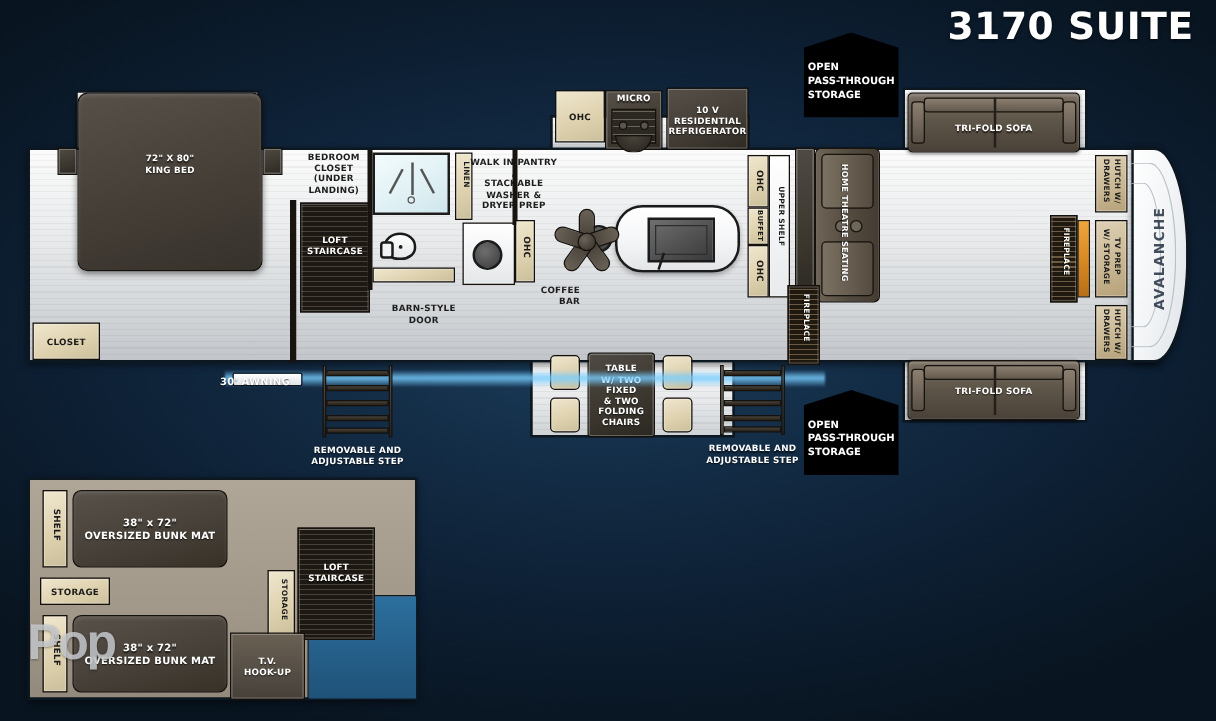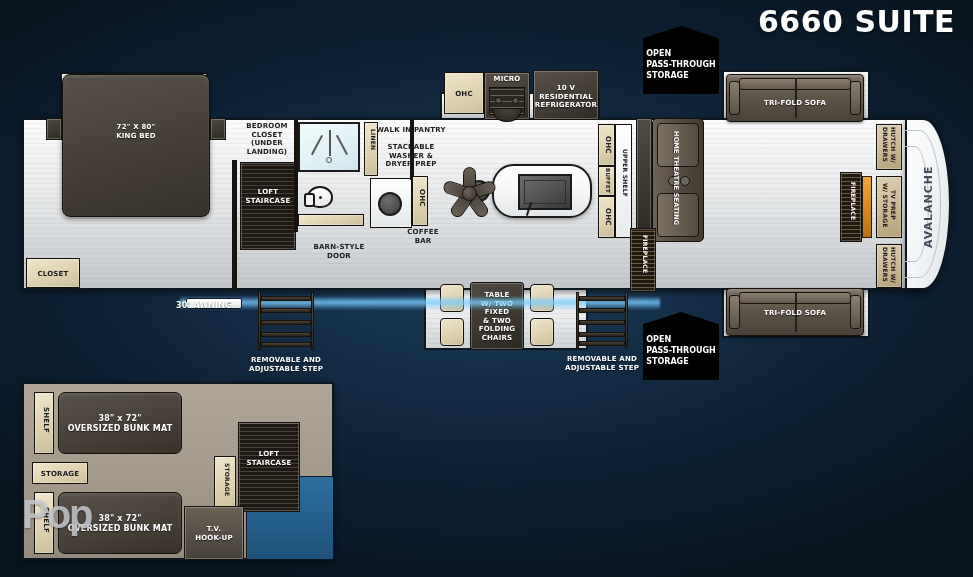--- a/index.html
+++ b/index.html
@@ -287,21 +287,21 @@
   }
 
   
   .wall { position:absolute; background:#17130e; }
 </style>
 </head>
 <body>
 
 <div class="stage">
 
-  <div id="title">6660 SUITE</div>
+  <div id="title">3170 SUITE</div>
 
   <div class="slide" style="left:60px; top:72px; width:148px; height:50px;"></div>
   <div class="slide" style="left:440px; top:92px; width:160px; height:30px;"></div>
   <div class="slide" style="left:722px; top:70px; width:148px; height:52px;"></div>
 
   <div class="slide" style="left:424px; top:286px; width:164px; height:64px;"></div>
   <div class="slide" style="left:722px; top:286px; width:148px; height:52px;"></div>
 
   <div class="shell shell-main"></div>
 
@@ -376,21 +376,21 @@
   <div style="position:absolute;left:492px;top:108px;width:30px;height:14px;background:radial-gradient(ellipse at 50% 0%,#4a443c,#26221c);border:1.5px solid #14100c;border-radius:0 0 14px 14px;"></div>
   <div class="box charcoal" style="left:533px; top:70px; width:66px; height:50px;">
     <div class="lbl" style="left:0; right:0; top:13px;">10 V
 RESIDENTIAL
 REFRIGERATOR</div>
   </div>
 
   <div class="box cream" style="left:412px; top:176px; width:16px; height:50px;">
     <div class="lbl dark vert" style="left:4px; top:12px;">OHC</div>
   </div>
-  <div class="lbl" style="left:400px; top:228px; width:46px; color:#1d1d1d; text-shadow:none;">COFFEE
+  <div class="lbl" style="left:418px; top:228px; width:46px; color:#1d1d1d; text-shadow:none;text-align:right;">COFFEE
 BAR</div>
 
   <div class="island" style="left:492px; top:164px; width:100px; height:54px;">
     <div class="sink">
       <div style="position:absolute;left:4px;top:4px;right:4px;bottom:4px;border:1px solid #2e2e2e;"></div>
       <div style="position:absolute;left:8px;bottom:-8px;width:2px;height:14px;background:#1b1b1b;transform:rotate(18deg);"></div>
     </div>
   </div>
   <div class="sinkbowl" style="left:468px; top:180px; width:22px; height:22px;"></div>
 

